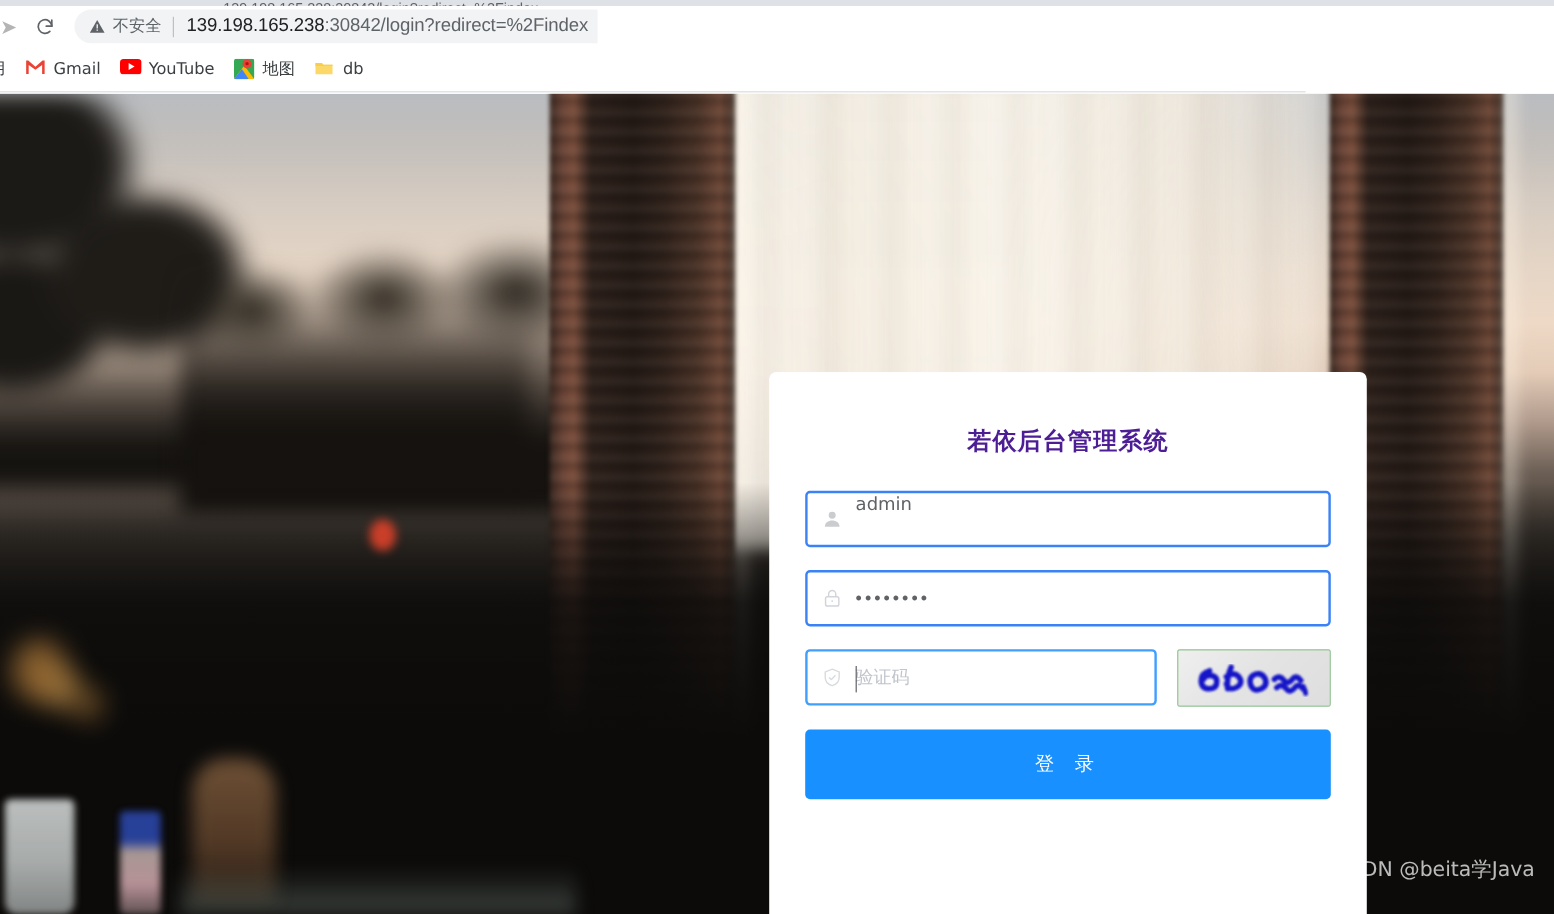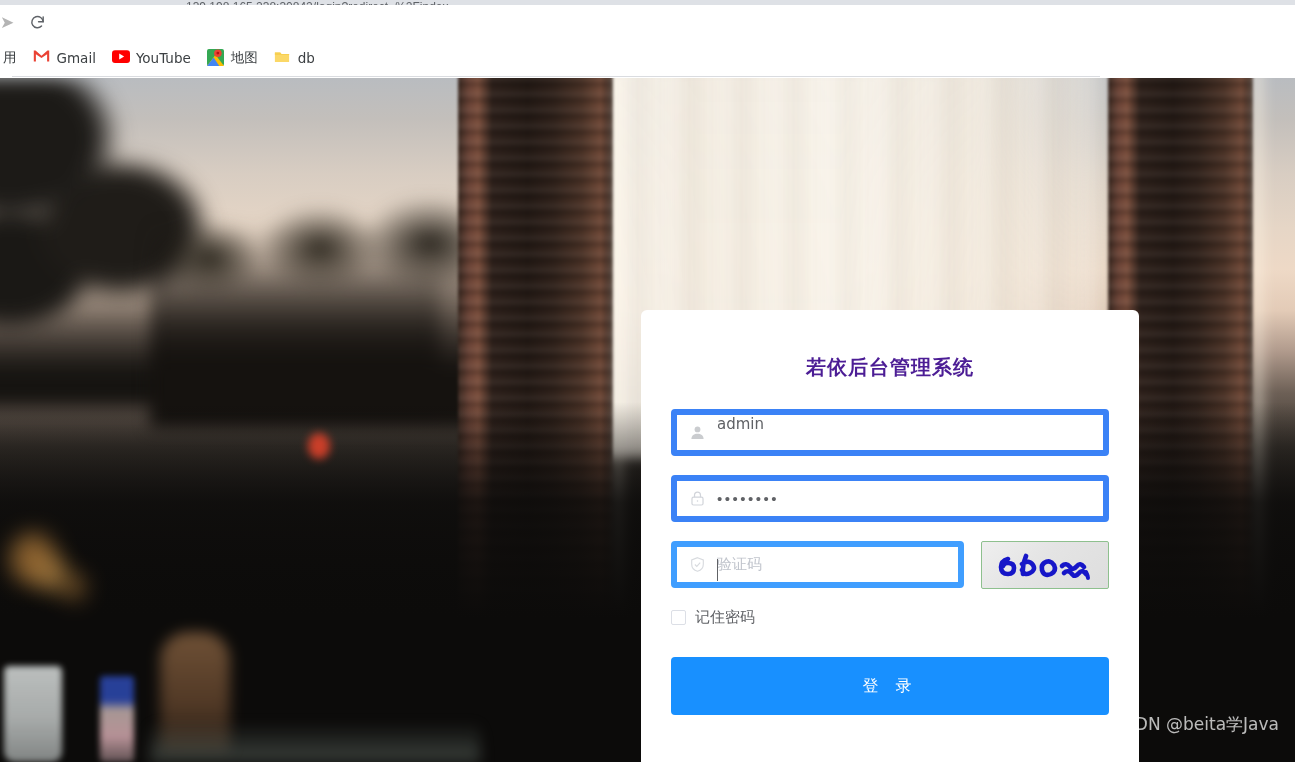--- a/index.html
+++ b/index.html
@@ -61,21 +61,21 @@
     font-size: 13.5px; color: #5f6368; white-space: nowrap;
     font-family: "DejaVu Sans", sans-serif;
   }
   .omni-sep {
     width: 1px; height: 17px; background: #bdc1c6; margin: 0 11px 0 9px; flex: none;
   }
   .url { font-size: 15.5px; color: #202124; white-space: nowrap; letter-spacing: -0.1px; }
   .url .dim { color: #5f6368; }
 
   .bookmarks {
-    position: absolute; top: 39px; left: 12px; width: 1088px; height: 38px;
+    position: absolute; top: 39px; left: 0; width: 1088px; height: 38px;
     background: #ffffff; display: flex; align-items: center;
     border-bottom: 1px solid #dadce0;
   }
   .bm {
     display: flex; align-items: center; height: 26px;
     padding: 0 8px; border-radius: 4px; cursor: pointer; flex: none;
   }
   .bm-label {
     font-size: 13.5px; color: #3c4043; margin-left: 7px; white-space: nowrap;
     font-family: "DejaVu Sans", sans-serif;
@@ -205,21 +205,21 @@
     z-index: 10;
   }
   .card-title {
     text-align: center; font-size: 20px; color: #4c1d95;
     font-weight: bold; letter-spacing: 1px;
     margin: 10px 0 28px 0;
     font-family: "DejaVu Sans", sans-serif;
   }
   .field {
     position: relative; height: 47px; margin-bottom: 19px;
-    border: 6px solid #3b82f6; border-radius: 4px;
+    border: 2px solid #3b82f6; border-radius: 4px;
     background: #fff; display: flex; align-items: center;
     padding-left: 12px;
   }
   .field.focused { border-color: #409eff; }
   .field .f-icon { width: 17px; height: 17px; flex: none; margin-right: 11px; opacity: 0.72; }
   .field .f-val {
     font-size: 15px; color: #606266; border: none; outline: none;
     background: transparent; flex: 1; height: 100%;
     font-family: "DejaVu Sans", sans-serif;
   }
@@ -281,20 +281,32 @@
 
       <div class="nav-fwd">➤</div>
 
       <div class="reload-btn">
         <svg viewBox="0 0 24 24" fill="none" stroke="#5f6368" stroke-width="2" stroke-linecap="round" stroke-linejoin="round">
           <path d="M20 11a8 8 0 1 0-2.3 6.1"></path>
           <polyline points="20 4 20 11 13.5 11"></polyline>
         </svg>
       </div>
 
+      <div class="omnibox">
+        <div class="omni-pill">
+          <svg class="warn-tri" viewBox="0 0 24 24">
+            <path d="M12 3 L22.5 21 L1.5 21 Z" fill="#5f6368"></path>
+            <rect x="11.1" y="9" width="1.8" height="6" fill="#ffffff"></rect>
+            <rect x="11.1" y="16.4" width="1.8" height="1.9" fill="#ffffff"></rect>
+          </svg>
+          <span class="not-secure">不安全</span>
+          <span class="omni-sep"></span>
+          <span class="url"><span>139.198.165.238</span><span class="dim">:30842/login?redirect=%2Findex</span></span>
+        </div>
+      </div>
     </div>
 
     <div class="bookmarks">
 
       <div class="bm clipped">
         <span class="bm-label" style="margin-left:0">用</span>
       </div>
 
       <div class="bm">
         <span class="bm-icon">
@@ -412,24 +424,20 @@
               <path d="M44 14 q-4 9 -3 18 M40 22 q7 -5 11 1 q3 5 -3 8 q-6 3 -8 -3"></path>
               <path d="M62 21 q6 -4 10 2 q3 6 -3 9 q-7 3 -9 -4 q-1 -5 2 -7"></path>
               <path d="M80 24 q4 -4 8 1 q3 4 7 -1 q3 -4 7 1 M82 31 q4 -4 8 1 q3 4 7 -1 q3 -4 7 1"></path>
               <path d="M104 30 q2 4 2 6" stroke-width="4"></path>
             </g>
           </svg>
         </div>
       </div>
 
       
-      <div class="remember">
-        <span class="checkbox"></span>
-        <span class="remember-label">记住密码</span>
-      </div>
 
       <button class="login-btn">登 录</button>
 
     </div>
 
     <div class="watermark">CSDN @beita学Java</div>
   </div>
 </div>
 
 </body></html>

